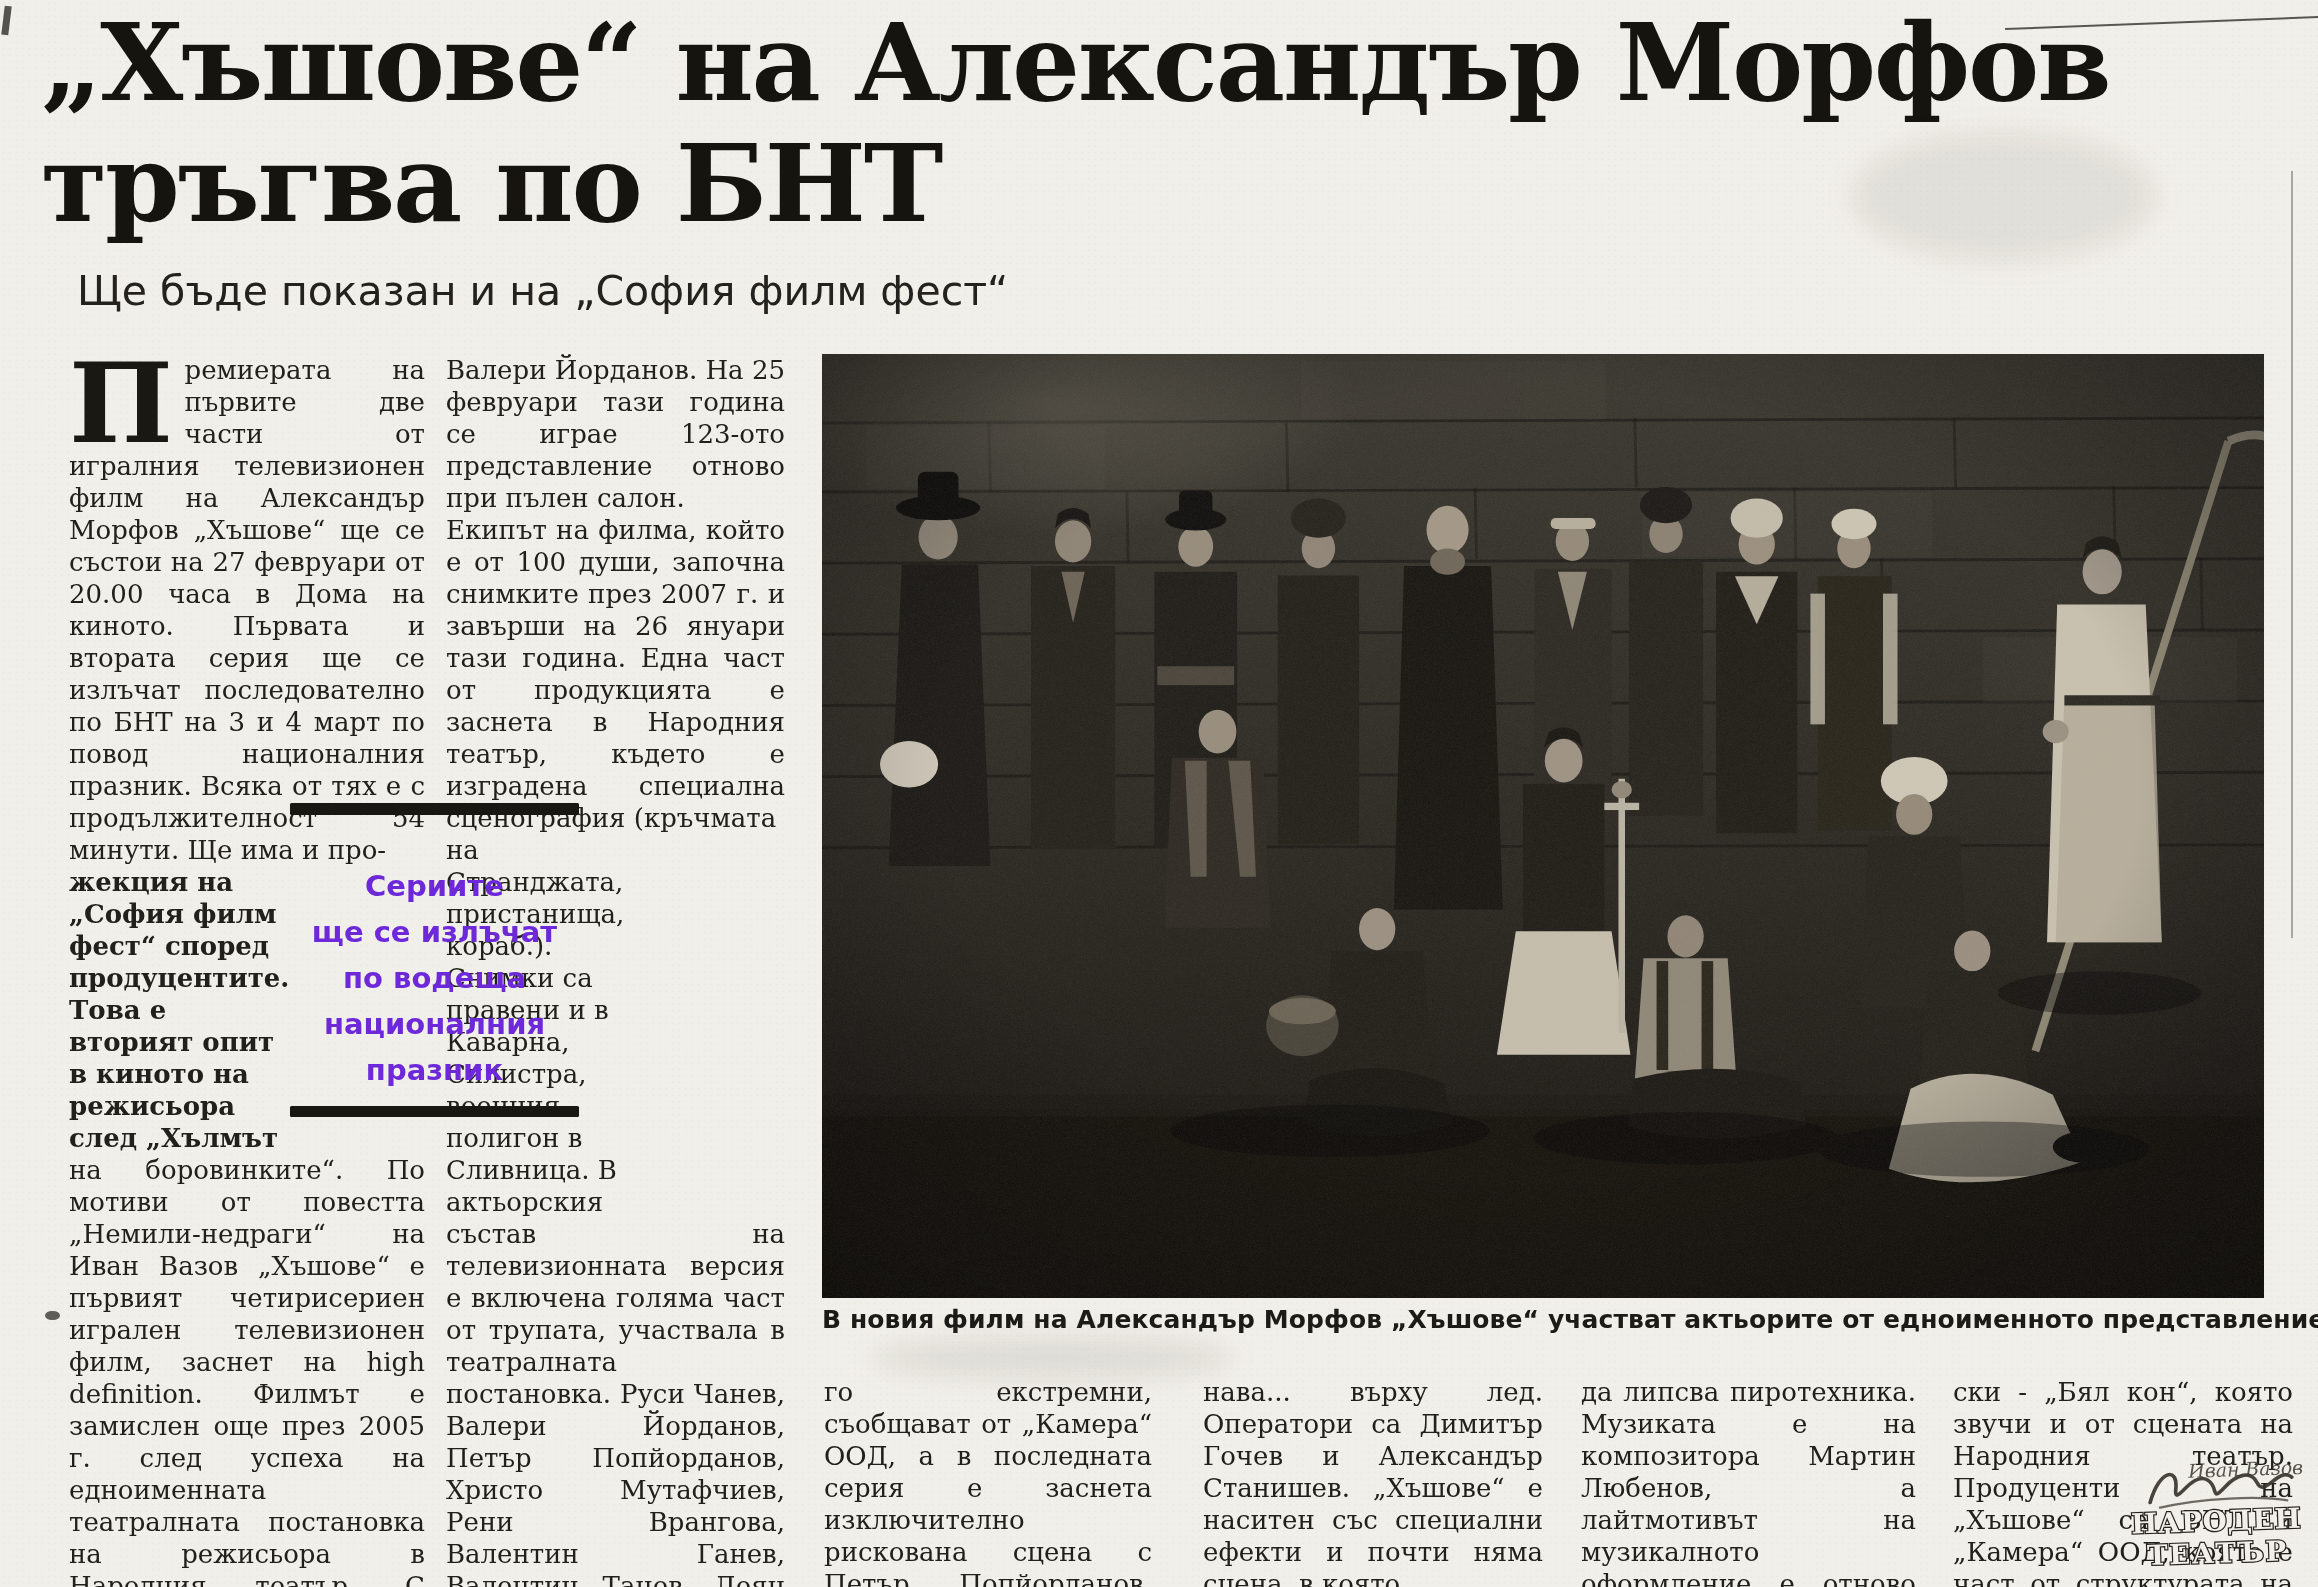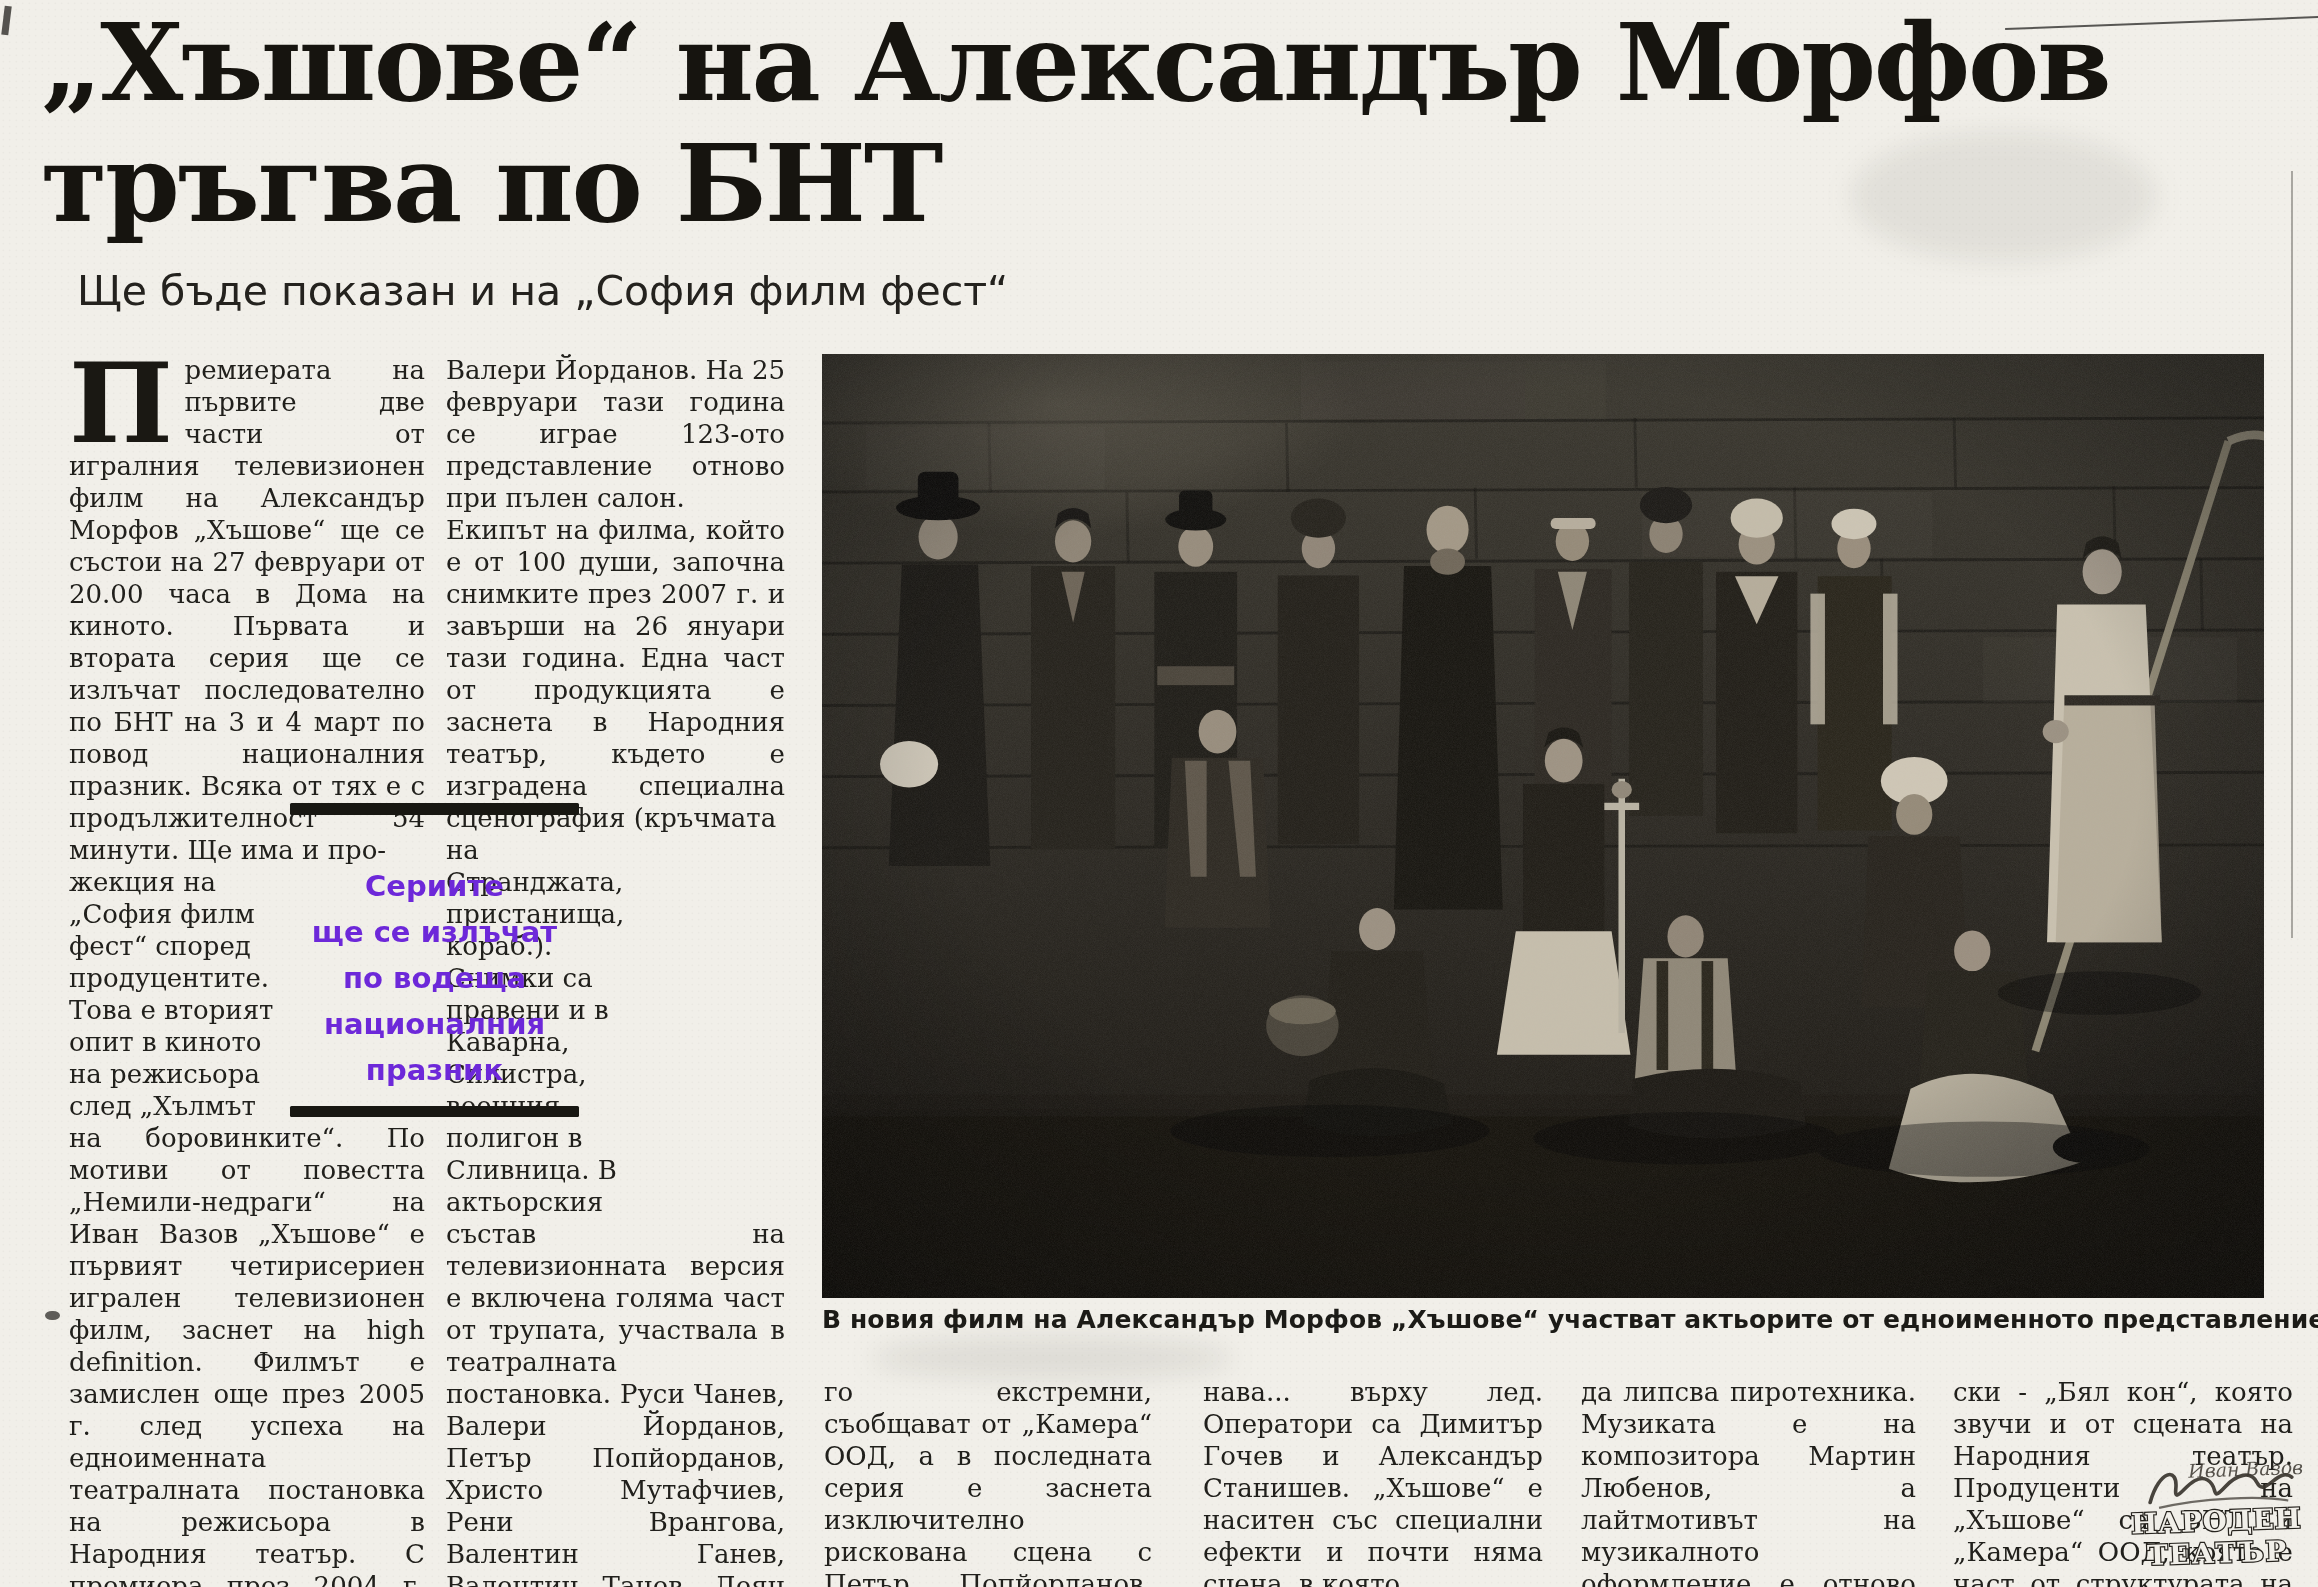--- a/index.html
+++ b/index.html
@@ -35,21 +35,21 @@
 
   .bodycol{
     position:absolute;
     font-size:26px;line-height:32px;
     text-align:justify;
     color:#21201c;
   }
   .bodycol p{margin:0;}
   .col1{left:69px;top:354px;width:356px;height:1176px;}
   .col2{left:446px;top:354px;width:339px;height:1234px;}
-  .narrow-r{width:218px;text-align:left;}
+  .narrow-r{width:218px;text-align:left;font-weight:bold;}
   .narrow-l{margin-left:158px;width:181px;text-align:left;}
   .dropcap{
     float:left;
     font-family:"DejaVu Serif", serif;
     font-weight:bold;
     font-size:110px;line-height:86px;
     padding:7.3px 11.6px 0 0;
     color:#1a1813;
   }
 

